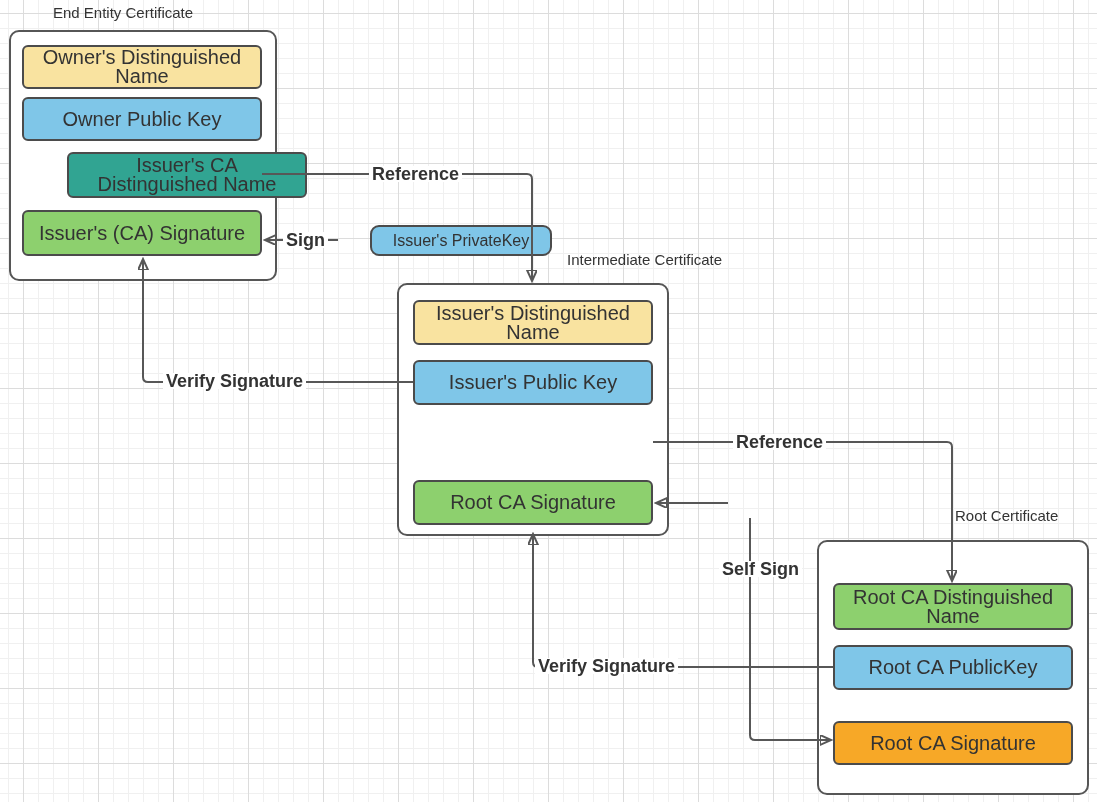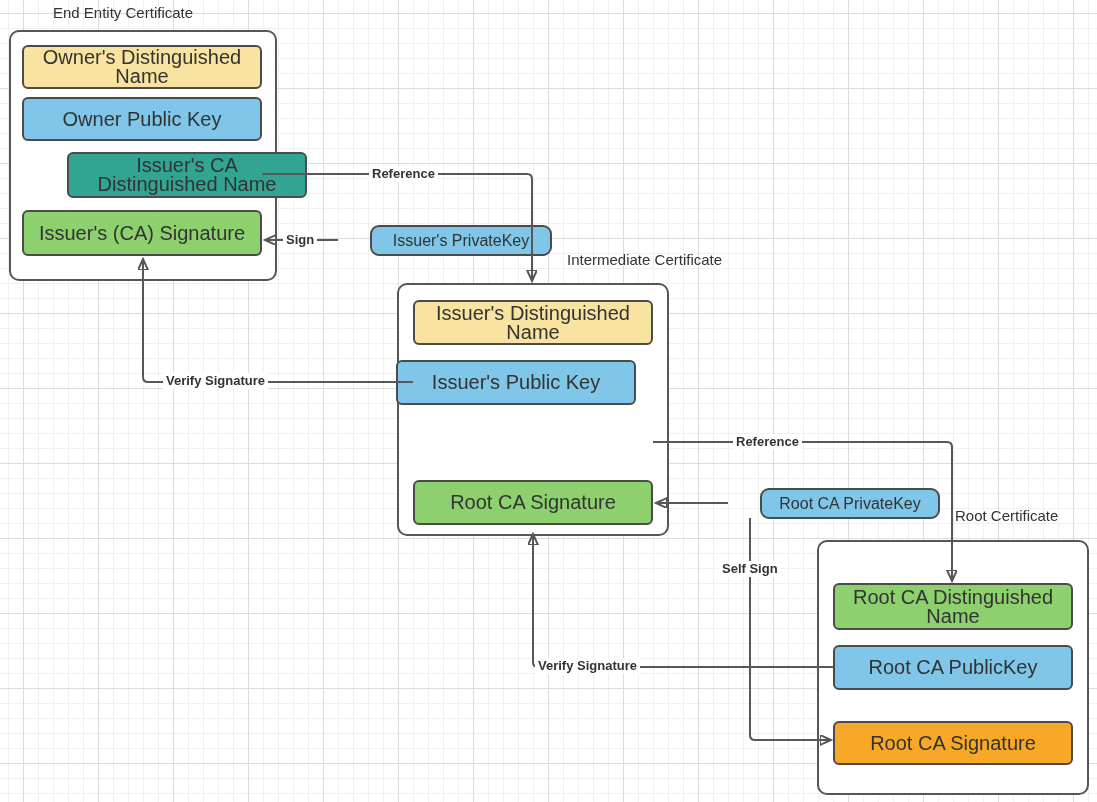--- a/index.html
+++ b/index.html
@@ -41,21 +41,21 @@
   }
   .fill-yellow{background:var(--yellow);}
   .fill-blue{background:var(--blue);}
   .fill-teal{background:var(--teal);}
   .fill-green{background:var(--green);}
   .fill-orange{background:var(--orange);}
   .wires{position:absolute; left:0; top:0; z-index:6; pointer-events:none;}
   .wires path{stroke:var(--line); stroke-width:2; fill:none;}
   .alabel{
     position:absolute; z-index:7; background:var(--label_bg);
-    font-size:13px; font-weight:bold; line-height:16px; padding:0 3px;
+    font-size:18px; font-weight:bold; line-height:16px; padding:0 3px;
     color:var(--text); white-space:nowrap;
   }
 </style>
 </head>
 <body>
 
 <div class="canvas">
 
   <svg class="wires" width="1097" height="802" viewBox="0 0 1097 802" aria-hidden="true">
     <defs>
@@ -75,31 +75,30 @@
   <div class="title" style="left:53px; top:4px;">End Entity Certificate</div>
   <div class="container" style="left:9px; top:30px; width:268px; height:251px;"></div>
   <div class="field fill-yellow" style="left:22px; top:45px; height:44px;">Owner's Distinguished Name</div>
   <div class="field fill-blue" style="left:22px; top:97px; height:44px;">Owner Public  Key</div>
   <div class="field fill-teal" style="left:22px; top:152px; height:46px;margin-left:45px;">Issuer's CA Distinguished Name</div>
   <div class="field fill-green" style="left:22px; top:210px; height:46px;">Issuer's (CA) Signature</div>
 
   <div class="title" style="left:567px; top:251px;">Intermediate Certificate</div>
   <div class="container" style="left:397px; top:283px; width:272px; height:253px;"></div>
   <div class="field fill-yellow" style="left:413px; top:300px; height:45px;">Issuer's Distinguished Name</div>
-  <div class="field fill-blue" style="left:396px; top:360px; height:45px;">Issuer's Public  Key</div>
+  <div class="field fill-blue" style="left:413px; top:360px; height:45px;">Issuer's Public  Key</div>
   <div class="field fill-green" style="left:413px; top:480px; height:45px;">Root CA Signature</div>
 
   <div class="title" style="left:955px; top:507px;">Root Certificate</div>
   <div class="container" style="left:817px; top:540px; width:272px; height:255px;"></div>
   <div class="field fill-blue" style="left:833px; top:645px; height:45px;">Root CA PublicKey</div>
   <div class="field fill-green" style="left:833px; top:583px; height:47px;">Root CA Distinguished Name</div>
   <div class="field fill-orange" style="left:833px; top:721px; height:44px;">Root CA Signature</div>
 
   <div class="key" style="left:338px; top:225px; width:182px; height:31px;">Issuer's PrivateKey</div>
-  <div class="key" style="left:728px; top:488px; width:180px; height:31px;">Root CA PrivateKey</div>
 
   <div class="alabel" style="left:283px; top:232px;">Sign</div>
   <div class="alabel" style="left:369px; top:166px;">Reference</div>
   <div class="alabel" style="left:163px; top:373px;">Verify Signature</div>
   <div class="alabel" style="left:733px; top:434px;">Reference</div>
   <div class="alabel" style="left:719px; top:561px;">Self Sign</div>
   <div class="alabel" style="left:535px; top:658px;">Verify Signature</div>
 
 </div>
 

